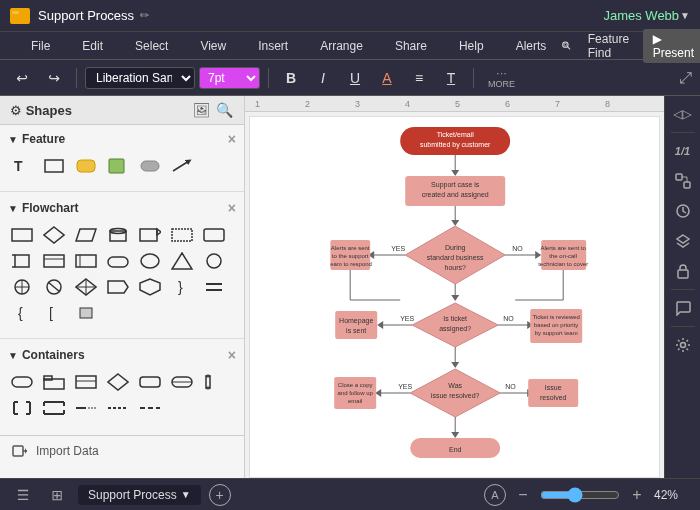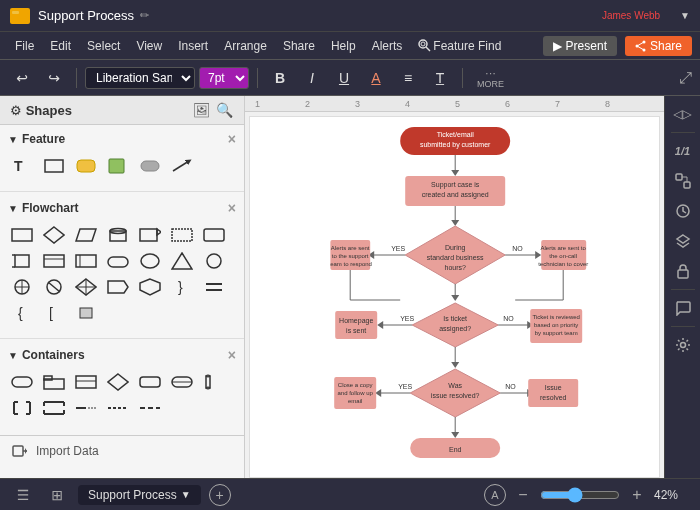--- a/index.html
+++ b/index.html
@@ -6,43 +6,43 @@
     body { font-family: 'Arial', sans-serif; font-size: 12px; background: #1e1e2e; color: #fff; width: 700px; height: 510px; overflow: hidden; }
 
     
     #titlebar {
       display: flex; align-items: center; background: #2d2d3f; height: 32px; padding: 0 10px;
       border-bottom: 1px solid #444;
     }
     #titlebar .folder-icon { width: 20px; height: 16px; background: #f0a500; border-radius: 2px; margin-right: 8px; display: flex; align-items: center; justify-content: center; }
     #titlebar .title { font-size: 13px; color: #fff; margin-right: 6px; }
     #titlebar .edit-icon { color: #aaa; font-size: 11px; margin-right: auto; cursor: pointer; }
-    #titlebar .user { font-size: 10px; color: #ef4444; margin-right: 20px; }
+    #titlebar .user { font-size: 13px; color: #86efac; margin-right: 1px; }
     #titlebar .chevron { font-size: 10px; color: #ccc; }
 
     
     #menubar {
       display: flex; align-items: center; background: #2d2d3f; height: 28px; padding: 0 8px;
       border-bottom: 1px solid #555; gap: 2px;
     }
-    #menubar .menu-item { padding: 3px 7px; font-size: 12px; color: #ddd; cursor: pointer; border-radius: 3px; }
+    #menubar .menu-item { padding: 3px 7px; font-size: 12px; color: #ddd; cursor: pointer; border-radius: 3px; margin-left: 16px; }
     #menubar .menu-item.active { color: #5ab8ff; }
     #menubar .present-btn { background: #555; color: #fff; padding: 3px 10px; border-radius: 3px; font-size: 12px; cursor: pointer; margin-left: auto; }
     #menubar .share-btn { background: #f0622a; color: #fff; padding: 3px 10px; border-radius: 3px; font-size: 12px; cursor: pointer; margin-left: 6px; }
-    #menubar .feature-find { font-size: 12px; color: #ddd; padding: 3px 7px; cursor: pointer; display: flex; align-items: center; gap: 1px; }
+    #menubar .feature-find { font-size: 12px; color: #ddd; padding: 3px 7px; cursor: pointer; display: flex; align-items: center; gap: 16px; }
 
     
     #toolbar {
       display: flex; align-items: center; background: #2d2d3f; height: 36px; padding: 0 8px;
       border-bottom: 1px solid #555; gap: 4px;
     }
     #toolbar .sep { width: 1px; height: 20px; background: #555; margin: 0 4px; }
     #toolbar .tb-btn { width: 28px; height: 26px; display: flex; align-items: center; justify-content: center; cursor: pointer; border-radius: 3px; color: #ddd; font-size: 14px; }
     #toolbar .font-select { background: #1e1e2e; border: 1px solid #555; color: #fff; padding: 2px 6px; border-radius: 3px; font-size: 12px; width: 110px; cursor: pointer; }
-    #toolbar .size-select { background: #a21caf; border: 1px solid #555; color: #fff; padding: 2px 4px; border-radius: 3px; font-size: 12px; width: 50px; cursor: pointer; }
+    #toolbar .size-select { background: #d946ef; border: 1px solid #555; color: #fff; padding: 2px 4px; border-radius: 3px; font-size: 12px; width: 61px; cursor: pointer; }
     #toolbar .more-btn { font-size: 11px; color: #aaa; display: flex; flex-direction: column; align-items: center; cursor: pointer; padding: 2px 6px; }
     #toolbar .expand-btn { margin-left: auto; font-size: 16px; color: #aaa; cursor: pointer; }
 
     
     #main { display: flex; height: calc(510px - 32px - 28px - 36px - 32px); }
 
     
     #left-panel { width: 245px; background: #f5f5f5; color: #333; border-right: 1px solid #ccc; overflow-y: auto; flex-shrink: 0; }
     #left-panel .panel-header { display: flex; align-items: center; padding: 6px 10px; background: #e8e8e8; border-bottom: 1px solid #ccc; }
     #left-panel .panel-title { font-weight: bold; font-size: 13px; margin-right: auto; }

